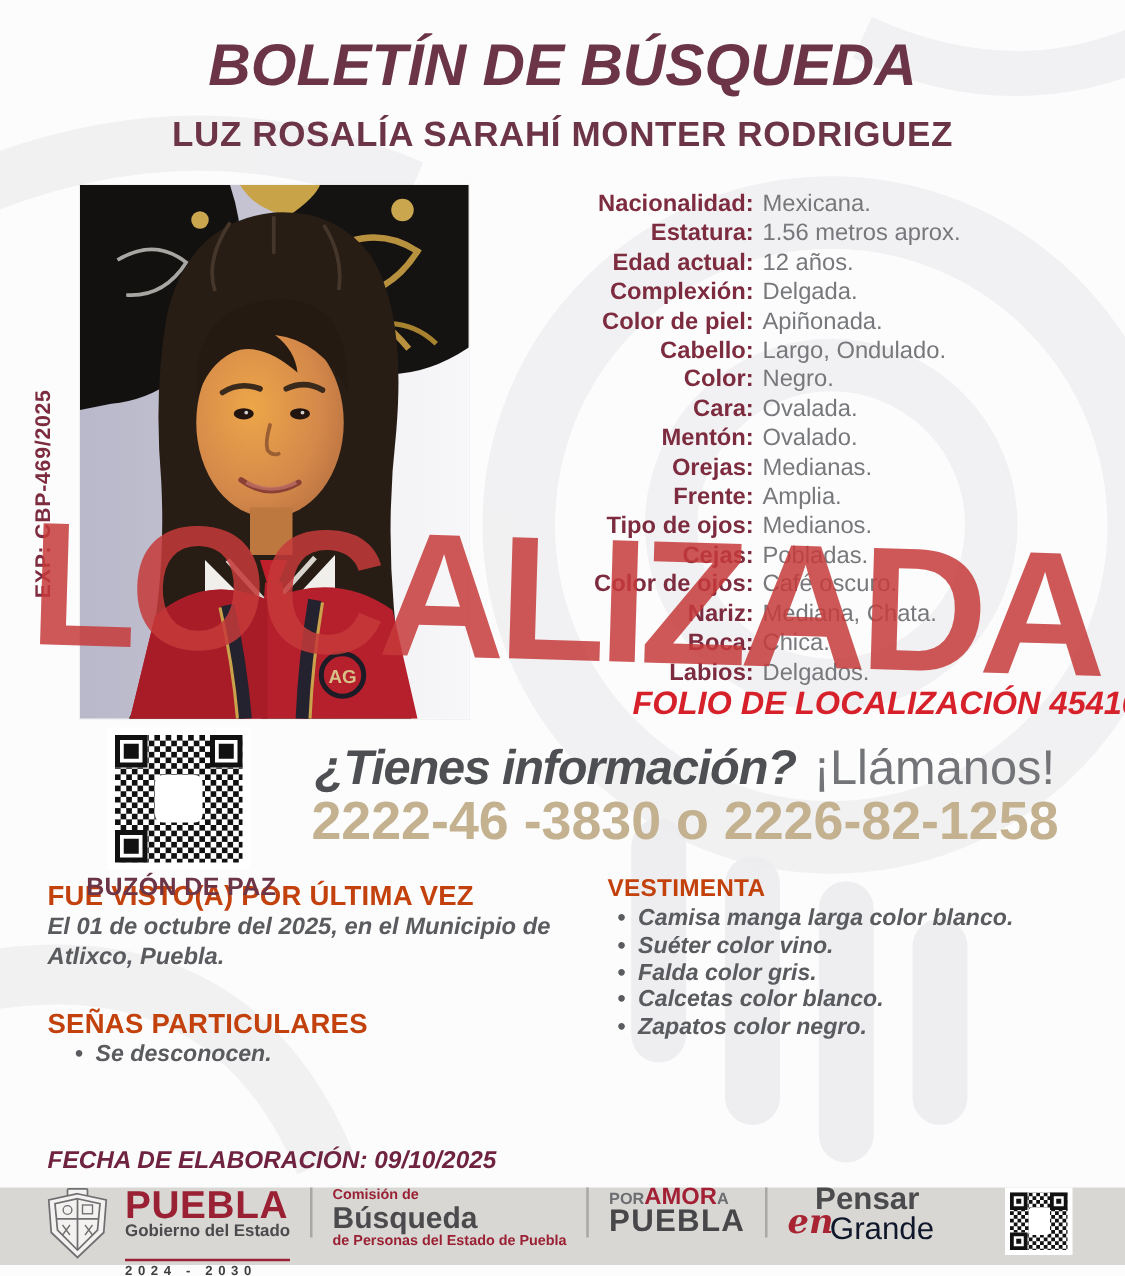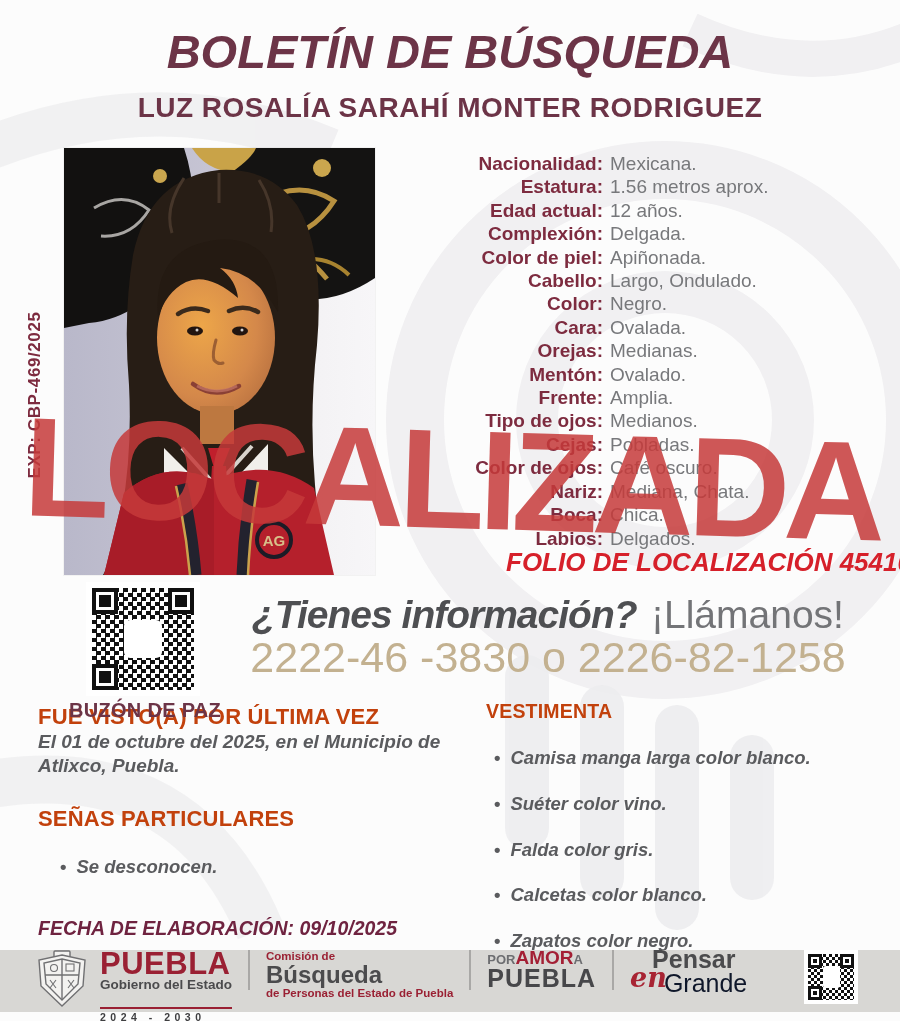--- a/index.html
+++ b/index.html
@@ -31,28 +31,28 @@
   .finder{position:absolute;border:4px solid #111;background:#fff;box-sizing:border-box;}
   .finder::after{content:"";position:absolute;inset:3px;background:#111;}
   .qr-main .finder{width:26px;height:26px;}
   .qr-main .f-tl{left:6px;top:6px;} .qr-main .f-tr{right:6px;top:6px;} .qr-main .f-bl{left:6px;bottom:6px;}
   .qr-center{position:absolute;left:38px;top:38px;width:38px;height:38px;background:#fff;border-radius:6px;}
   .qr-label{left:62px;top:699px;width:166px;text-align:center;font-size:20px;font-weight:800;color:#6c3447;letter-spacing:0.3px;z-index:3;}
 
   .infoline{left:212px;top:593px;width:672px;text-align:center;white-space:nowrap;z-index:3;}
   .info-q{font-size:39px;font-weight:800;font-style:italic;color:#4e4f52;letter-spacing:-1px;}
   .info-c{font-size:39px;font-weight:400;color:#737477;margin-left:10px;letter-spacing:0px;}
-  .phones{left:205px;top:633px;width:686px;text-align:center;font-size:43px;font-weight:400;color:#c3b190;white-space:nowrap;z-index:3;}
+  .phones{left:205px;top:633px;width:686px;text-align:center;font-size:43px;font-weight:700;color:#c3b190;white-space:nowrap;z-index:3;}
 
   .sec-h{font-size:22px;font-weight:800;color:#c2410c;letter-spacing:0.2px;z-index:2;}
   .lastseen-h{left:38px;top:704px;}
   .lastseen-t{left:38px;top:730px;width:430px;font-size:19px;font-weight:700;font-style:italic;color:#5a5b5e;line-height:24px;z-index:2;}
   .senas-h{left:38px;top:806px;}
   .ulist{margin:0;padding:0;list-style:none;z-index:2;}
-  .ulist li{display:flex;font-size:18.5px;font-weight:700;font-style:italic;color:#5a5b5e;line-height:21.8px;margin-top:24px;}
+  .ulist li{display:flex;font-size:18.5px;font-weight:700;font-style:italic;color:#5a5b5e;line-height:21.8px;}
   .ulist li::before{content:"•";margin-right:10px;font-style:normal;}
   .senas-list{left:60px;top:832px;}
   .vest-h{left:486px;top:700px;font-size:19.5px;}
   .vest-list{left:494px;top:723px;width:400px;}
 
   .fecha{left:38px;top:917px;font-size:19.5px;font-weight:800;font-style:italic;color:#6f2340;z-index:2;}
 
   .footer{left:0;top:950px;width:900px;height:62px;background:#d8d7d4;display:flex;z-index:4;}
   .escudo{margin-left:34px;flex:none;}
   .gov{margin-left:10px;flex:none;}
@@ -190,26 +190,26 @@
       </div>
     <div class="drow">
         <span class="dlabel">Color:</span>
         <span class="dvalue">Negro.</span>
       </div>
     <div class="drow">
         <span class="dlabel">Cara:</span>
         <span class="dvalue">Ovalada.</span>
       </div>
     <div class="drow">
+        <span class="dlabel">Mentón:</span>
+        <span class="dvalue">Ovalado.</span>
+      </div>
+    <div class="drow">
         <span class="dlabel">Orejas:</span>
         <span class="dvalue">Medianas.</span>
-      </div>
-    <div class="drow">
-        <span class="dlabel">Mentón:</span>
-        <span class="dvalue">Ovalado.</span>
       </div>
     <div class="drow">
         <span class="dlabel">Frente:</span>
         <span class="dvalue">Amplia.</span>
       </div>
     <div class="drow">
         <span class="dlabel">Tipo de ojos:</span>
         <span class="dvalue">Medianos.</span>
       </div>
     <div class="drow">

